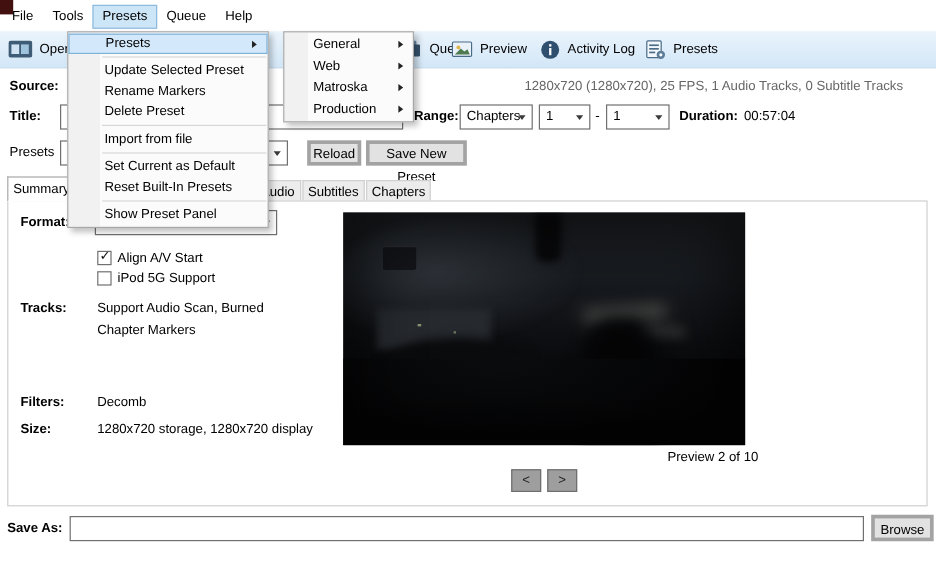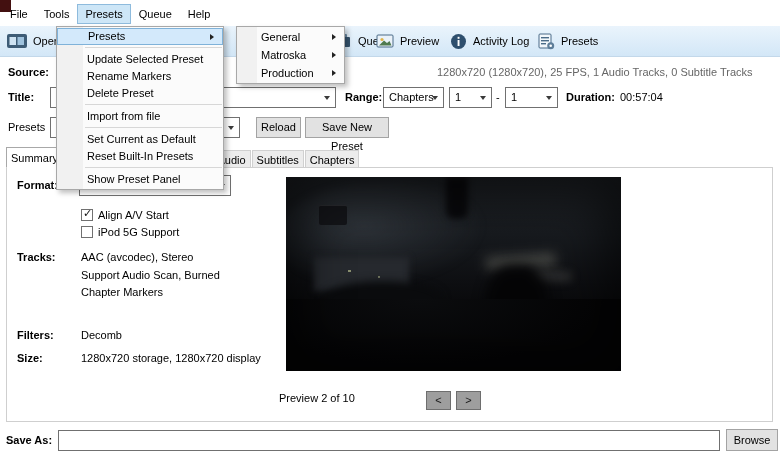--- a/index.html
+++ b/index.html
@@ -21,21 +21,21 @@
   .tgroup { position:absolute; top:5px; display:flex; align-items:center; gap:6px; height:20px; }
   .tgroup svg { display:block; }
   
   .lbl { font-weight:bold; position:absolute; }
   .txt { position:absolute; }
   .info { color:#666; }
   .combo { position:absolute; height:21px; background:#fff; border:1px solid #707070; }
   .combo .cval { position:absolute; left:5px; top:3px; white-space:nowrap; }
   .chev { position:absolute; right:5px; top:8px; width:0; height:0;
     border-left:3.5px solid transparent; border-right:3.5px solid transparent; border-top:4px solid #3a3a3a; }
-  .btn { position:absolute; height:21px; background:#e2e2e2; border:1px solid #a3a3a3;
+  .btn { position:absolute; height:21px; background:#e2e2e2; border:3px solid #a3a3a3;
     text-align:center; line-height:19px; cursor:default; }
   
   .tabs { position:absolute; left:6px; top:147px; display:flex; align-items:flex-end; }
   .tab { background:#ececec; border:1px solid #d0d0d0; border-bottom:none; padding:3px 4px; margin-right:1px; height:18px; }
   .tab.selected { background:#fff; border:1px solid #a8a8a8; border-bottom:1px solid #fff; padding:4px 4px; height:21px; position:relative; z-index:3; }
   
   .panel { position:absolute; left:6px; top:167px; width:767px; height:255px; background:#fff; border:1px solid #cfcfcf; }
   .panel .plbl { position:absolute; font-weight:bold; }
   .panel .pval { position:absolute; }
   .tracks-block div { line-height:17.5px; white-space:nowrap; }
@@ -53,21 +53,21 @@
   .pv-building { left:28px; top:80px; width:95px; height:34px; background:#26292e; filter:blur(3px); }
   .pv-dot1 { left:62px; top:93px; width:3px; height:2px; background:#8a8f6e; filter:blur(0.5px); }
   .pv-dot2 { left:92px; top:99px; width:2px; height:2px; background:#7d8268; filter:blur(0.5px); }
   .pv-mirror { left:33px; top:28px; width:28px; height:20px; background:#141519; border-radius:2px; border-top:1px solid rgba(255,255,255,0.10); }
   .pv-hang { left:160px; top:0; width:22px; height:42px; background:rgba(8,8,10,0.92); filter:blur(3px); border-radius:0 0 8px 8px; }
   .pv-driver { left:198px; top:88px; width:66px; height:110px; background:rgba(4,4,5,0.95); filter:blur(6px); border-radius:40% 40% 0 0; }
   .pv-dash { left:0; top:122px; width:335px; height:72px;
     background:radial-gradient(ellipse at 40% 0%, #0c0d0f 0%, #040405 65%); }
   .pv-hump { left:38px; top:104px; width:118px; height:36px; background:#0a0b0d; border-radius:50%; filter:blur(4px); }
   .pv-vignette { left:0; top:0; width:335px; height:194px; box-shadow:inset 0 0 45px 18px rgba(0,0,0,0.55); }
-  .preview-caption { position:absolute; left:272px; top:207px; width:335px; text-align:left;margin-top:17px; }
+  .preview-caption { position:absolute; left:290px; top:207px; width:335px; text-align:right; }
   .preview-nav { position:absolute; left:279px; top:223px; width:335px; display:flex; justify-content:center; gap:5px; }
   .navbtn { width:25px; height:19px; background:#9e9e9e; border:1px solid #6e6e6e; text-align:center; line-height:17px; color:#1a1a1a; cursor:default; }
   
   .saveas-input { position:absolute; left:58px; top:430px; width:662px; height:21px; border:1px solid #707070; background:#fff; font:inherit; padding:0 4px; }
   
   .ddmenu { position:absolute; z-index:30; background:#fbfbfb; border:1px solid #a8a8a8;
     box-shadow:3px 3px 5px rgba(0,0,0,0.25); padding:1px 0;
     background-image:linear-gradient(to right,#f1f1f1 0,#f1f1f1 26px,#fbfbfb 26px); }
   .ddmenu.main { left:56px; top:26px; width:168px; }
   .ddmenu.sub  { left:236px; top:26px; width:109px; background-image:linear-gradient(to right,#f1f1f1 0,#f1f1f1 20px,#fbfbfb 20px); }
@@ -199,21 +199,20 @@
       </span>
     <span>Align A/V Start</span>
   </div>
   <div class="cbrow" style="top:57px">
     <span class="cb"></span>
     <span>iPod 5G Support</span>
   </div>
 
   <span class="plbl" style="left:10px; top:83px">Tracks:</span>
   <div class="pval tracks-block" style="left:74px; top:81px">
-    <div>AAC (avcodec), Stereo</div>
     <div>Support Audio Scan, Burned</div>
     <div>Chapter Markers</div>
   </div>
 
   <span class="plbl" style="left:10px; top:161px">Filters:</span>
   <span class="pval" style="left:74px; top:161px">Decomb</span>
 
   <span class="plbl" style="left:10px; top:184px">Size:</span>
   <span class="pval" style="left:74px; top:184px">1280x720 storage, 1280x720 display</span>
 
@@ -259,20 +258,24 @@
   <div class="msep"></div>
   <div class="mi">Show Preset Panel</div>
 </div>
 
 <div class="ddmenu sub">
   <div class="mi">
     <span>General</span>
     <span class="subarrow" style="top:5.5px"></span>
   </div>
   <div class="mi">
+    <span>Web</span>
+    <span class="subarrow" style="top:5.5px"></span>
+  </div>
+  <div class="mi">
     <span>Matroska</span>
     <span class="subarrow" style="top:5.5px"></span>
   </div>
   <div class="mi">
     <span>Production</span>
     <span class="subarrow" style="top:5.5px"></span>
   </div>
 </div>
 
 </body></html>

